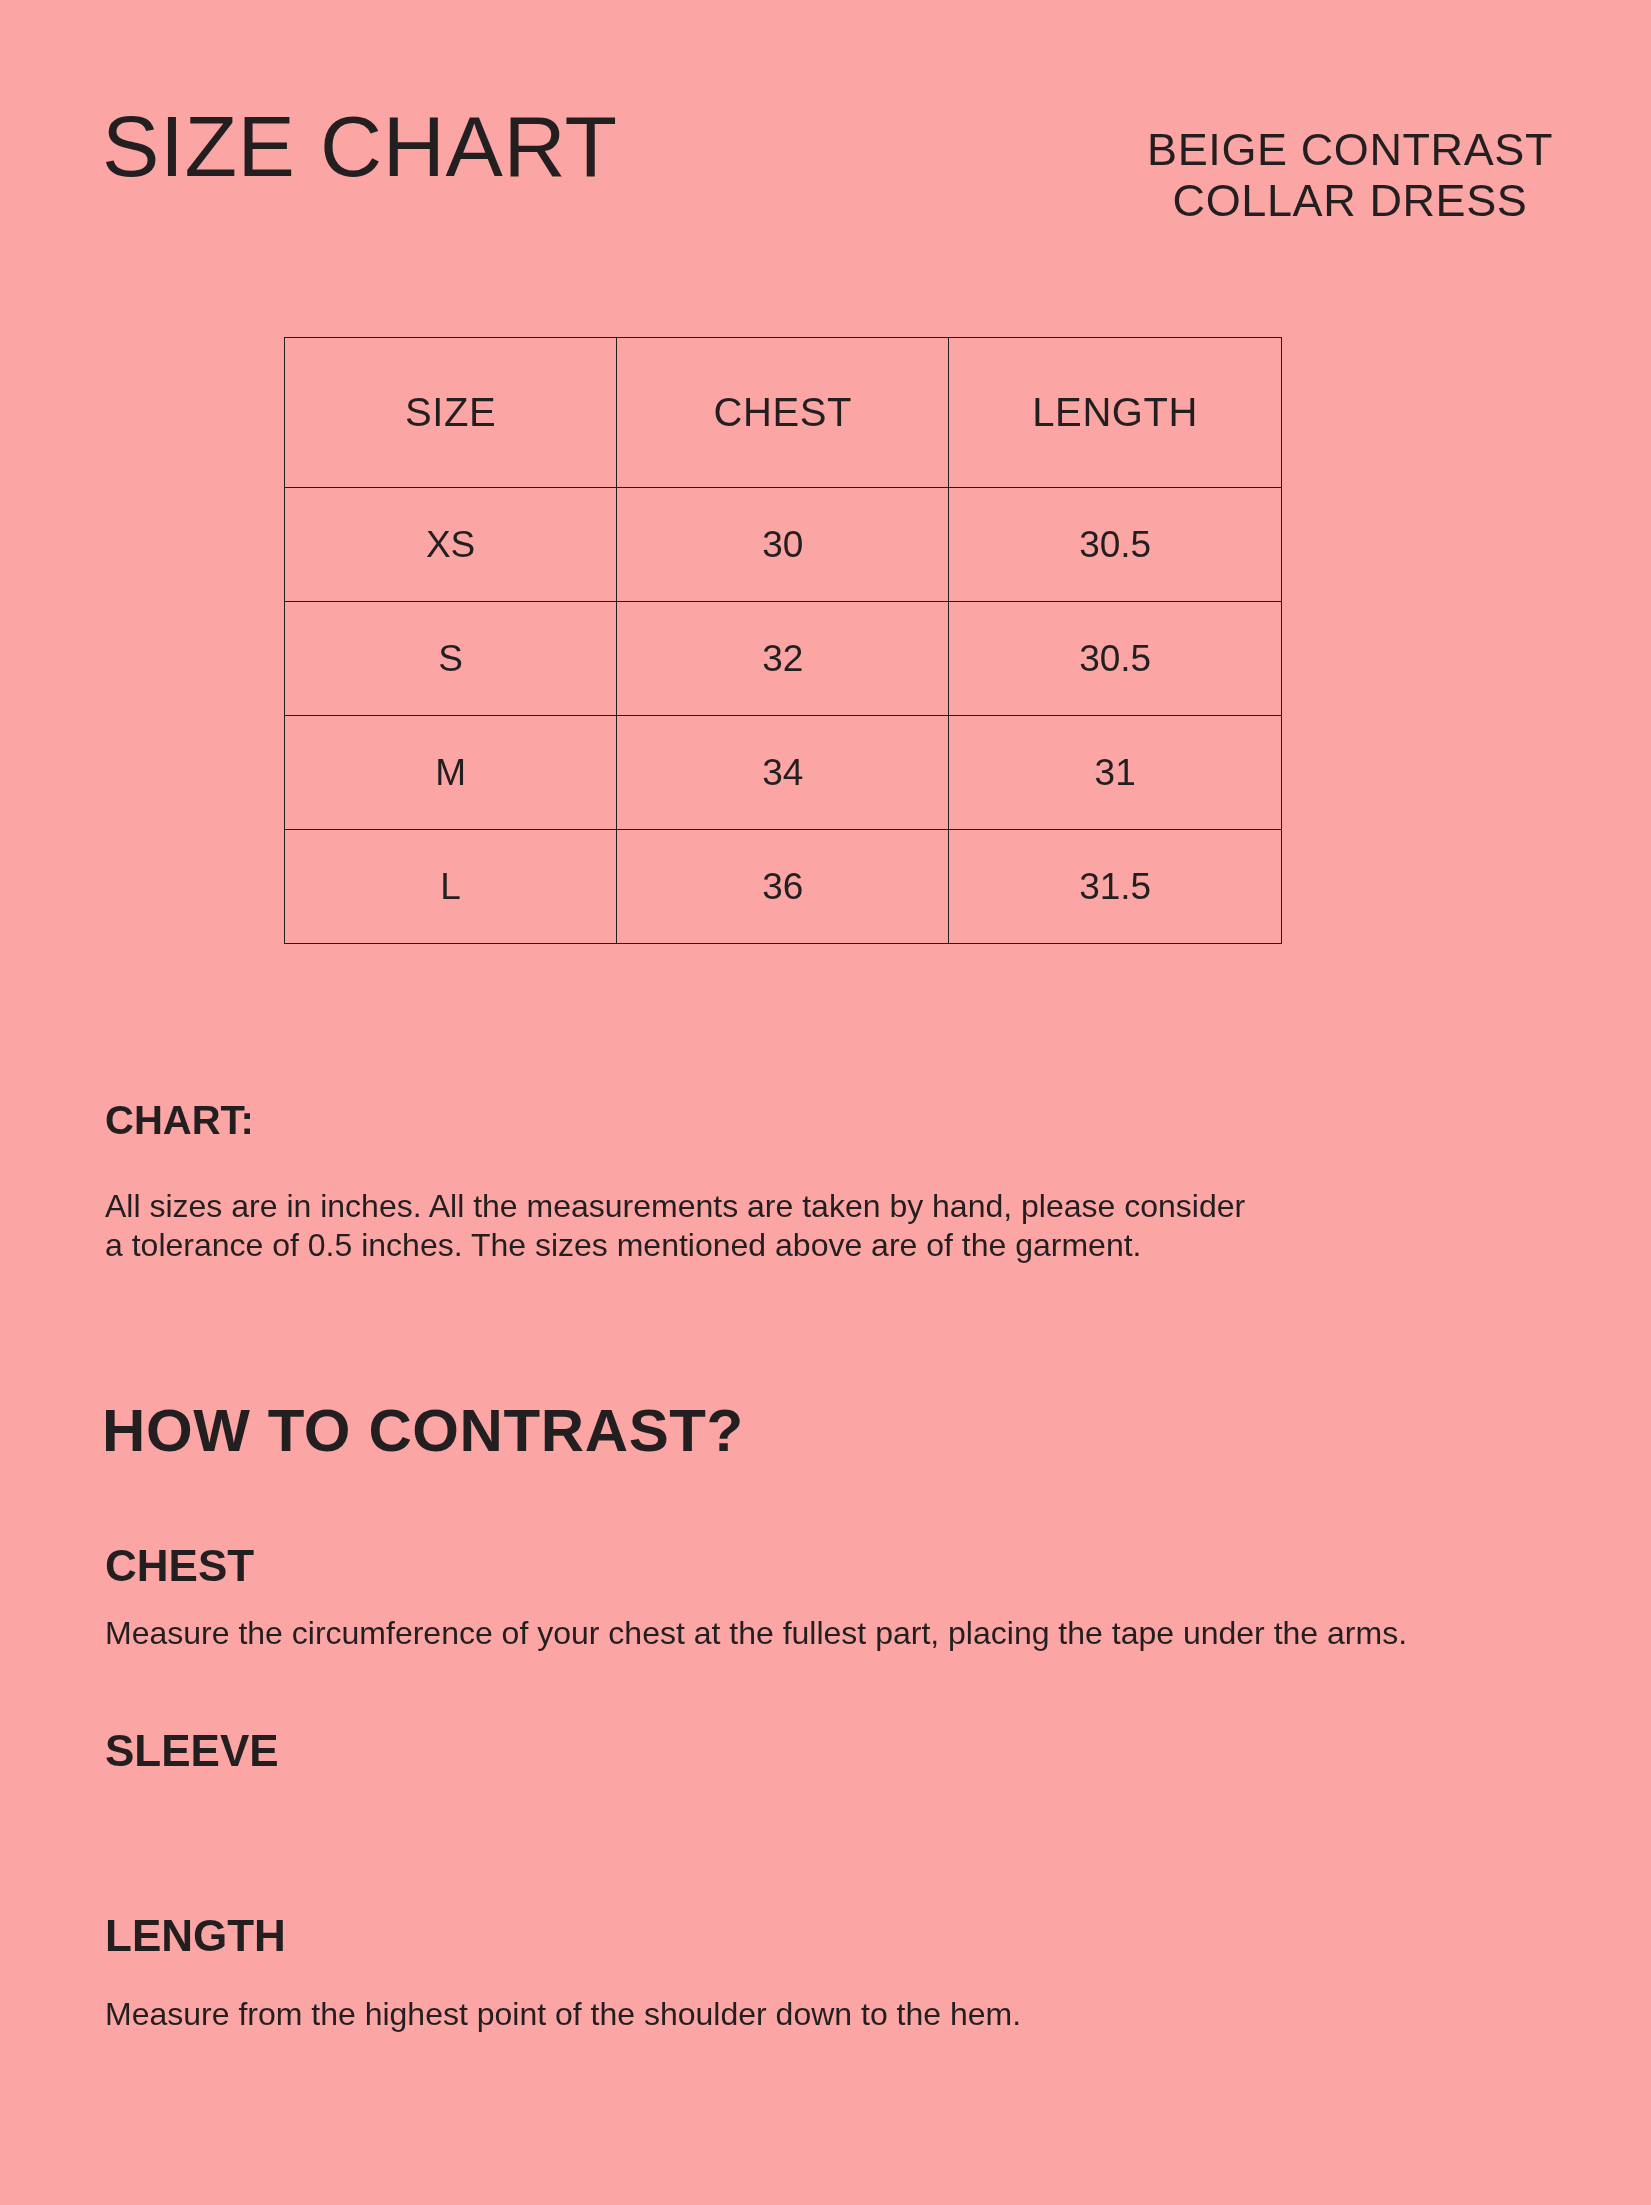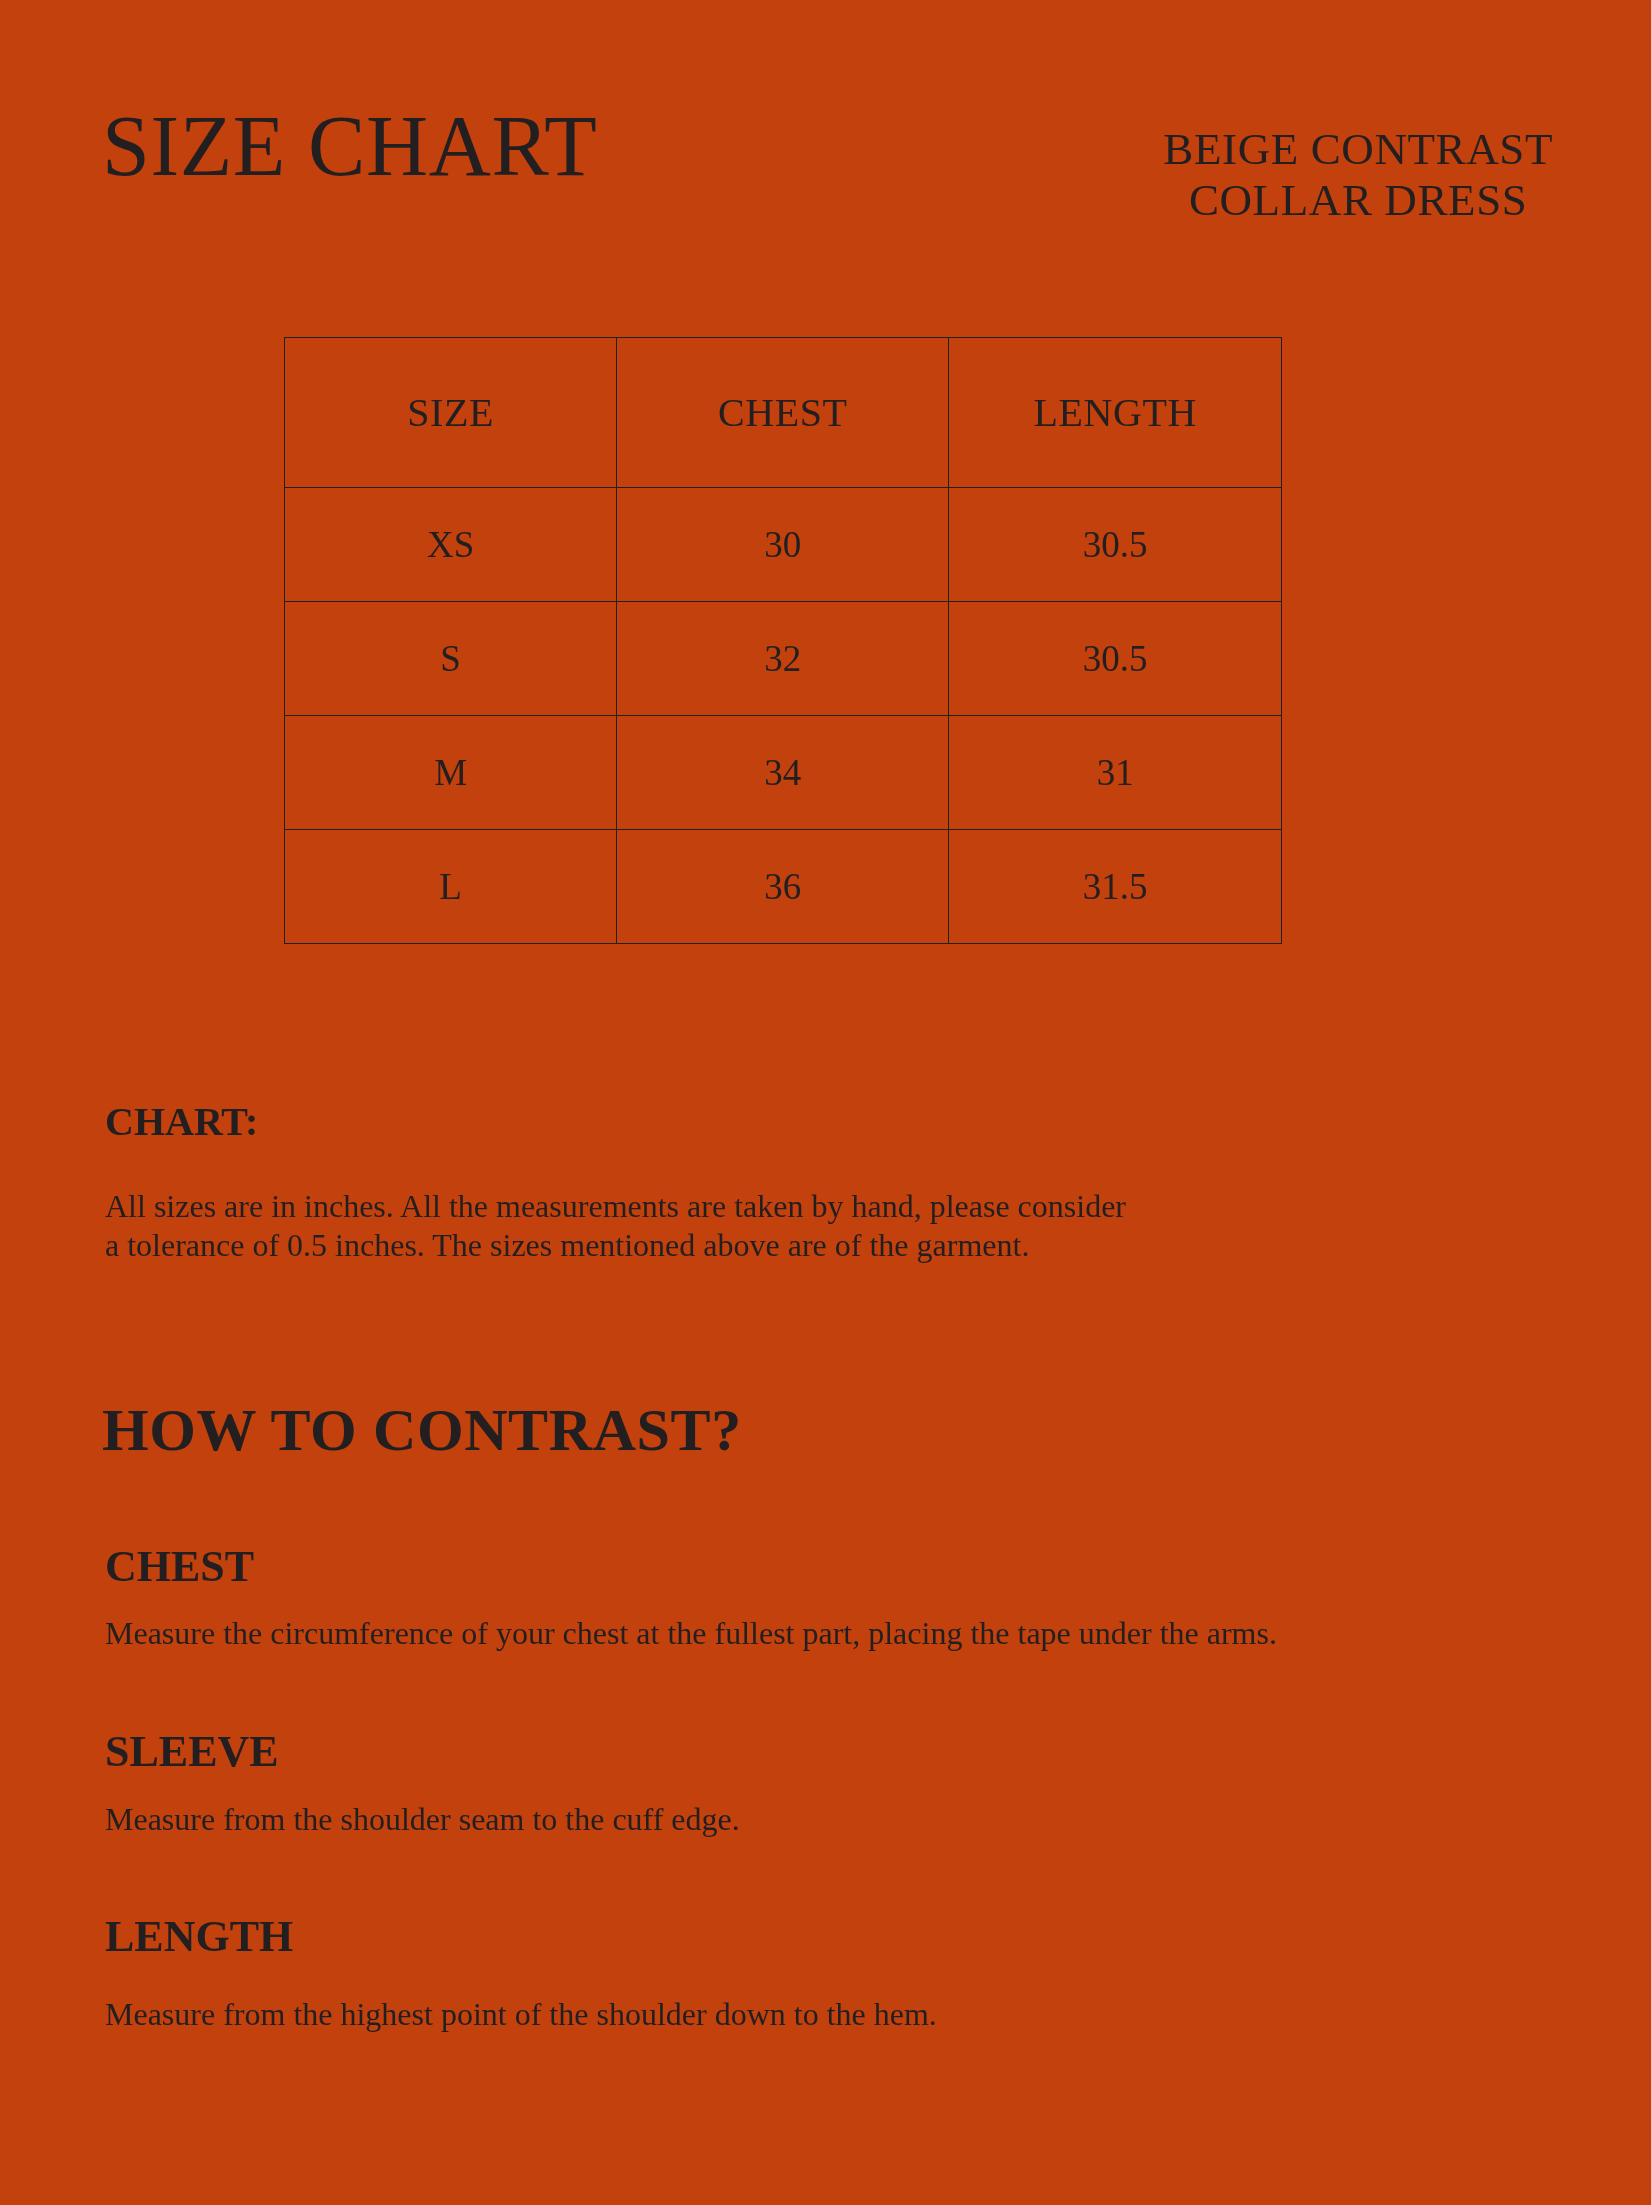--- a/index.html
+++ b/index.html
@@ -4,22 +4,22 @@
 <style>
   html, body {
     margin: 0;
     padding: 0;
     background: #ffffff;
   }
   .page {
     position: relative;
     width: 1652px;
     height: 2205px;
-    background: #c2410c;
-    font-family: Liberation Serif, serif;
+    background: #fca5a5;
+    font-family: Liberation Sans, sans-serif;
     color: #231f20;
     overflow: hidden;
   }
 
   
   .page-title {
     position: absolute;
     left: 102px;
     top: 101px;
     font-size: 86px;
@@ -161,19 +161,18 @@
 
   <div class="note-text">All sizes are in inches. All the measurements are taken by hand, please consider
 a tolerance of 0.5 inches. The sizes mentioned above are of the garment.</div>
 
   <div class="htm-heading">HOW TO CONTRAST?</div>
 
   <div class="section-heading heading-chest">CHEST</div>
   <div class="section-text text-chest">Measure the circumference of your chest at the fullest part, placing the tape under the arms.</div>
 
   <div class="section-heading heading-sleeve">SLEEVE</div>
-  <div class="section-text text-sleeve">Measure from the shoulder seam to the cuff edge.</div>
 
   <div class="section-heading heading-length">LENGTH</div>
   <div class="section-text text-length">Measure from the highest point of the shoulder down to the hem.</div>
 
 </div>
 
 
 </body></html>

